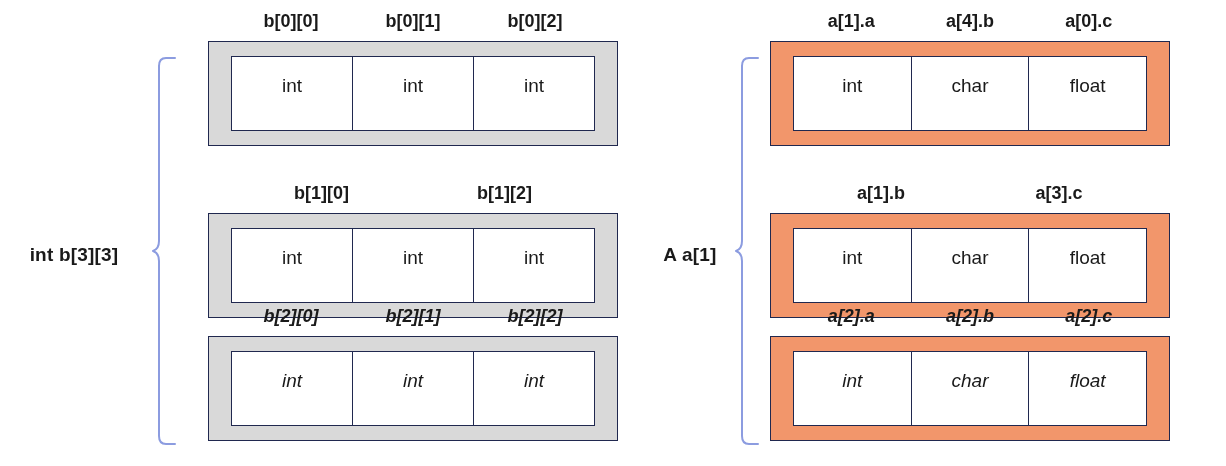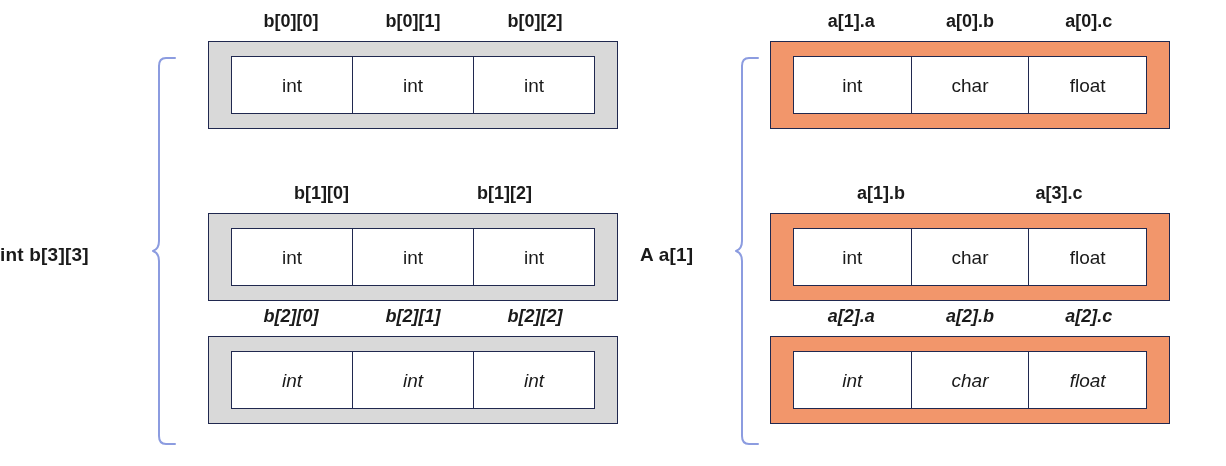--- a/index.html
+++ b/index.html
@@ -31,21 +31,21 @@
   .panel-right { left: 640px; width: 586px; }
 
   
   .group-label {
     position: absolute;
     font-size: 19px;
     font-weight: bold;
     color: #1a1a1a;
     letter-spacing: 0.2px;
     white-space: nowrap;
-    text-align: left;
+    text-align: center;
     line-height: 1;
   }
   .panel-left .group-label  { left: 0;  width: 148px; top: 245px; }
   .panel-right .group-label { left: 0;  width: 100px; top: 245px; }
 
   
   .brace {
     position: absolute;
     top: 57px;
     height: 388px;
@@ -95,21 +95,21 @@
   .container-gray   { background: #d9d9d9; }
   .container-orange { background: #f2966b; }
 
   
   .cell {
     flex: 1 1 0;
     box-sizing: border-box;
     background: #ffffff;
     border: 1.4px solid #20284f;
     border-right-width: 0;
-    height: 58px;
+    height: 75px;
     line-height: 58px;
     text-align: center;
     font-size: 19px;
     color: #1a1a1a;
     font-weight: normal;
   }
   .cell:last-child { border-right-width: 1.4px; }
 </style>
 </head>
 <body>
@@ -172,21 +172,21 @@
 
     <div class="brace">
       <svg viewBox="0 0 24 388" preserveAspectRatio="none" aria-hidden="true">
         <path d="M23 1 H14 Q7 1 7 9 V184 Q7 192 1 194 Q7 196 7 204 V379 Q7 387 14 387 H23" fill="none" stroke="#8c9ce0" stroke-width="2" stroke-linecap="round" stroke-linejoin="round"></path>
       </svg>
     </div>
 
     <div class="row row-1">
       <div class="headers">
         <div class="header-cell">a[1].a</div>
-        <div class="header-cell">a[0].b</div>
+        <div class="header-cell">a[4].b</div>
         <div class="header-cell">a[0].c</div>
       </div>
       <div class="container-box container-orange">
         <div class="cell">int</div>
         <div class="cell">char</div>
         <div class="cell">float</div>
       </div>
     </div>
 
     <div class="row row-2">

